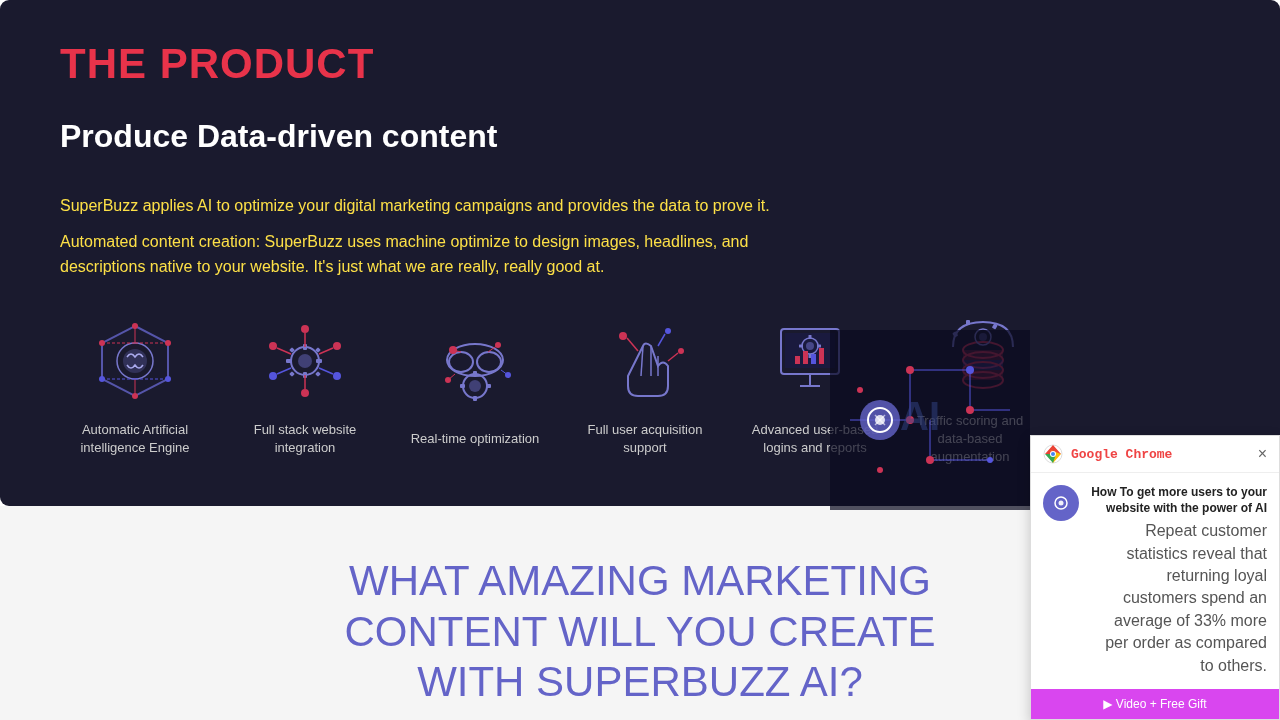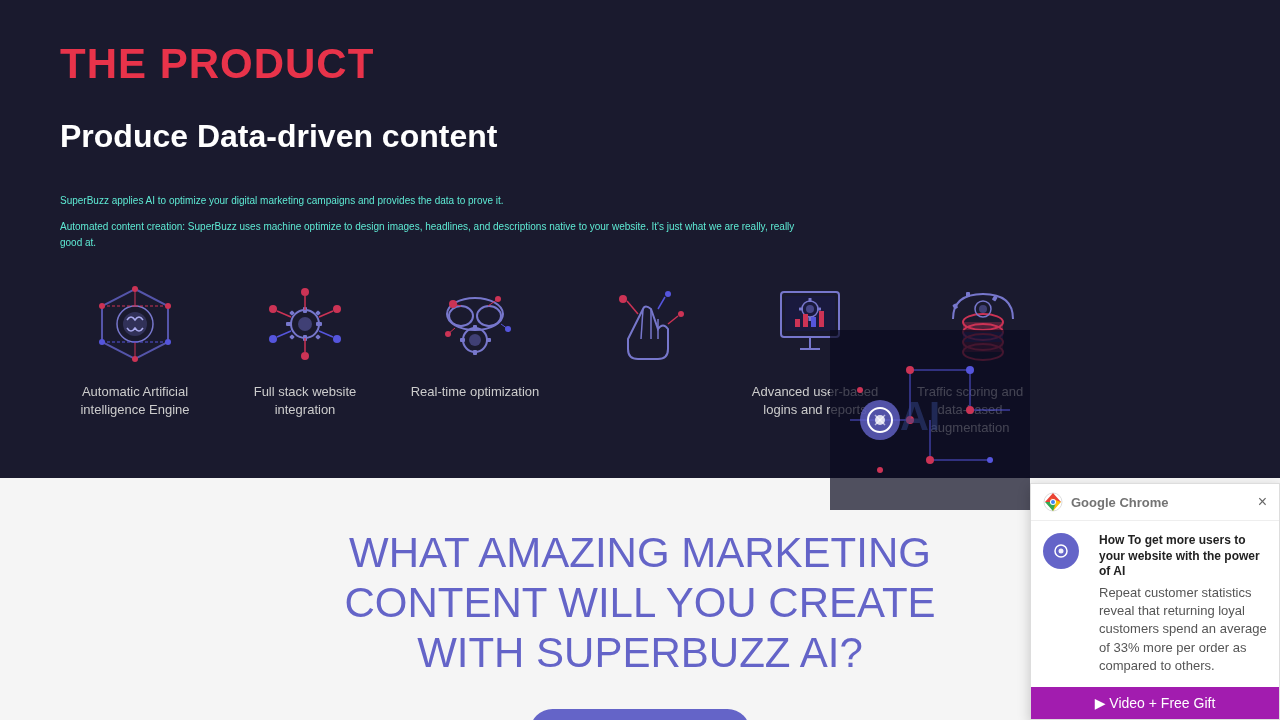--- a/index.html
+++ b/index.html
@@ -4,53 +4,54 @@
   <style>
     * { margin: 0; padding: 0; box-sizing: border-box; }
     body { font-family: Arial, sans-serif; width: 1280px; height: 720px; overflow: hidden; position: relative; }
 
     
     .top-section {
       background-color: #1a1a2e;
       color: white;
       padding: 40px 60px 40px 60px;
       min-height: 450px;
+      border-radius: 9px;
     }
 
     .product-title {
       font-size: 42px;
       font-weight: 900;
       color: #e8334a;
       text-transform: uppercase;
       margin-bottom: 30px;
       letter-spacing: 1px;
     }
 
     .section-heading {
       font-size: 32px;
       font-weight: 700;
       color: white;
       margin-bottom: 38px;
     }
 
     .description-text {
-      font-size: 10px;
-      color: #5eead4;
+      font-size: 16px;
+      color: #fde047;
       max-width: 750px;
       line-height: 1.6;
       margin-bottom: 10px;
     }
 
     
     .features-row {
       display: flex;
       justify-content: flex-start;
       gap: 20px;
       margin-top: 30px;
-      align-items: flex-start;
+      align-items: center;
     }
 
     .feature-item {
       display: flex;
       flex-direction: column;
       align-items: center;
       text-align: center;
       width: 150px;
       flex-shrink: 0;
     }
@@ -131,36 +132,38 @@
     }
 
     .chrome-icon {
       width: 20px;
       height: 20px;
     }
 
     .notification-title {
       font-size: 13px;
       font-weight: 600;
-      color: #737373;
+      color: #ef4444;
+      font-family: Liberation Mono, monospace;
     }
 
     .close-btn {
       background: none;
       border: none;
       cursor: pointer;
       font-size: 16px;
       color: #666;
       line-height: 1;
     }
 
     .notification-body {
       display: flex;
-      gap: 20px;
+      gap: 10px;
       padding: 12px;
+      text-align: right;
     }
 
     .notif-logo {
       width: 36px;
       height: 36px;
       border-radius: 50%;
       background: #6464c8;
       display: flex;
       align-items: center;
       justify-content: center;
@@ -169,29 +172,29 @@
 
     .notif-content-title {
       font-size: 12px;
       font-weight: 700;
       color: #222;
       margin-bottom: 4px;
       line-height: 1.3;
     }
 
     .notif-content-text {
-      font-size: 13px;
+      font-size: 16px;
       color: #555;
       line-height: 1.4;
     }
 
     .notification-footer {
-      background: #a21caf;
+      background: #d946ef;
       color: white;
-      font-size: 14px;
+      font-size: 12px;
       text-align: center;
       padding: 8px;
       cursor: pointer;
     }
 
     
     .ai-circuit-area {
       position: absolute;
       top: 330px;
       right: 250px;
@@ -325,20 +328,21 @@
           <line x1="55" y1="35" x2="55" y2="55" stroke="#7777cc" stroke-width="1.5"></line>
 
           <circle cx="20" cy="15" r="4" fill="#cc3355"></circle>
           <circle cx="65" cy="10" r="3" fill="#5555dd"></circle>
           <circle cx="78" cy="30" r="3" fill="#cc3355"></circle>
           <line x1="24" y1="17" x2="35" y2="30" stroke="#cc3355" stroke-width="1.5"></line>
           <line x1="62" y1="13" x2="55" y2="25" stroke="#5555dd" stroke-width="1.5"></line>
           <line x1="75" y1="32" x2="65" y2="40" stroke="#cc3355" stroke-width="1.5"></line>
         </svg>
       </div>
+      <span class="feature-label">Full user acquisition support</span>
     </div>
 
     <div class="feature-item">
       <div class="feature-icon">
         <svg width="85" height="85" viewBox="0 0 85 85">
 
           <rect x="8" y="8" width="58" height="45" rx="3" fill="none" stroke="#7777cc" stroke-width="2"></rect>
           <rect x="12" y="12" width="50" height="35" fill="#1a1a3e"></rect>
 
           <line x1="37" y1="53" x2="37" y2="65" stroke="#7777cc" stroke-width="2"></line>

